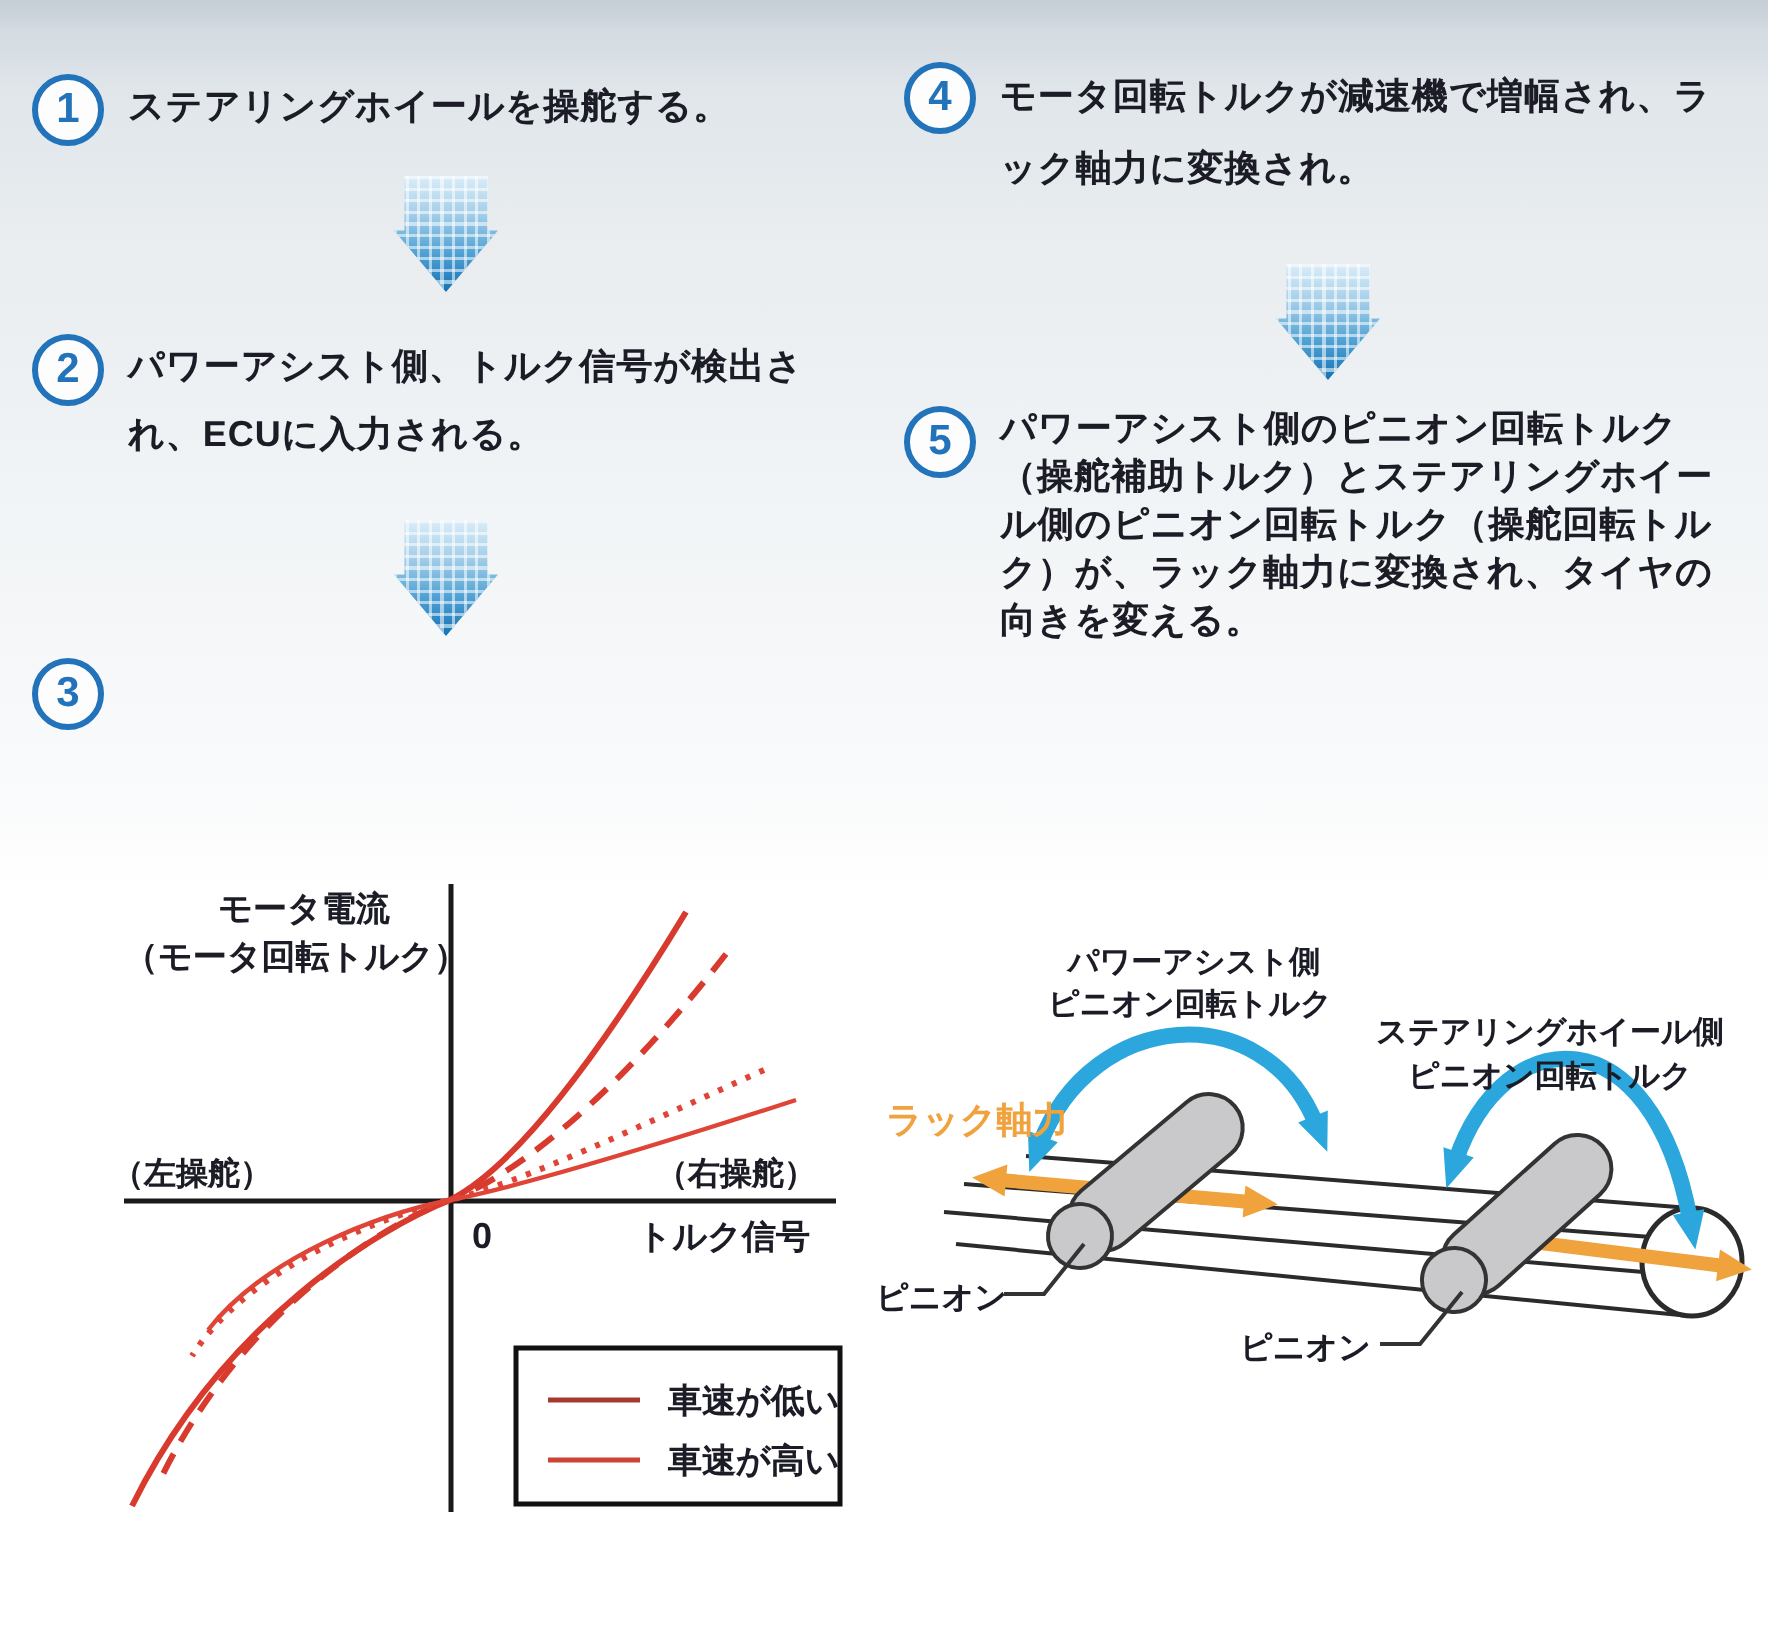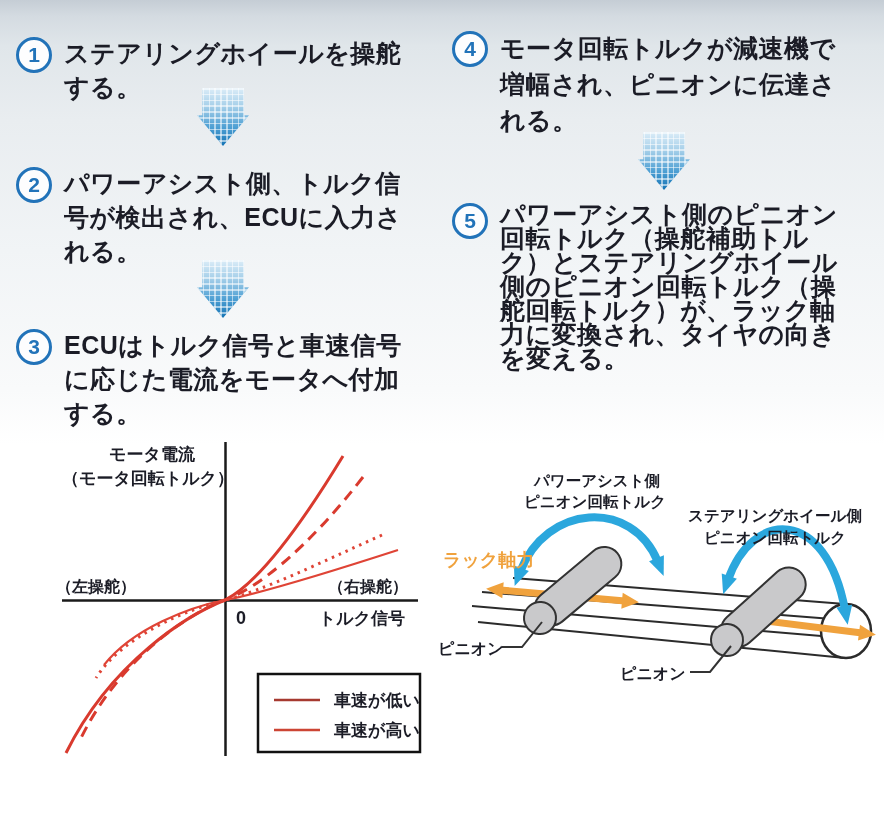--- a/index.html
+++ b/index.html
@@ -9,21 +9,21 @@
     background:linear-gradient(180deg,#c5cdd5 0px,#d4dbe1 16px,#e0e6ea 46px,
                #e9edf0 120px,#f1f4f6 250px,#f9fafb 390px,#ffffff 445px,#ffffff 100%);
   }
   .step{position:absolute;display:flex;gap:12px;align-items:flex-start;}
   .step-circle{
     flex:0 0 auto;width:30px;height:30px;margin-top:1px;
     border:3px solid #2273b9;border-radius:50%;background:#fdfdfe;
     color:#2273b9;font-weight:bold;font-size:21px;
     display:flex;align-items:center;justify-content:center;
   }
-  .step-text{font-size:25px;font-weight:bold;color:#1b1c26;line-height:34px;letter-spacing:0.5px;}
+  .step-text{font-size:18px;font-weight:bold;color:#1b1c26;line-height:34px;letter-spacing:0.5px;}
   #s4 .step-text{line-height:36px;}
   #s5 .step-text{line-height:24px;}
   #s1{left:16px;top:36px;width:392px;}
   #s2{left:16px;top:166px;width:392px;}
   #s3{left:16px;top:328px;width:392px;}
   #s4{left:452px;top:30px;width:406px;}
   #s5{left:452px;top:202px;width:406px;}
   .pixel-arrow{
     position:absolute;width:52px;height:58px;
     background:
@@ -54,26 +54,25 @@
   <div class="pixel-arrow" id="arrow1"></div>
 
   <div class="step" id="s2">
     <div class="step-circle">2</div>
     <div class="step-text">パワーアシスト側、トルク信号が検出され、ECUに入力される。</div>
   </div>
   <div class="pixel-arrow" id="arrow2"></div>
 
   <div class="step" id="s3">
     <div class="step-circle">3</div>
-    <div class="step-text">ECUはトルク信号と車速信号に応じた電流をモータへ付加する。</div>
   </div>
 
   <div class="step" id="s4">
     <div class="step-circle">4</div>
-    <div class="step-text">モータ回転トルクが減速機で増幅され、ピニオンに伝達される。</div>
+    <div class="step-text">モータ回転トルクが減速機で増幅され、ラック軸力に変換され。</div>
   </div>
   <div class="pixel-arrow" id="arrow3"></div>
 
   <div class="step" id="s5">
     <div class="step-circle">5</div>
     <div class="step-text">パワーアシスト側のピニオン回転トルク（操舵補助トルク）とステアリングホイール側のピニオン回転トルク（操舵回転トルク）が、ラック軸力に変換され、タイヤの向きを変える。</div>
   </div>
 
   <svg class="chart" width="442" height="340" viewBox="0 0 442 340">
     <line class="axis" x1="225.5" y1="14" x2="225.5" y2="328"></line>

